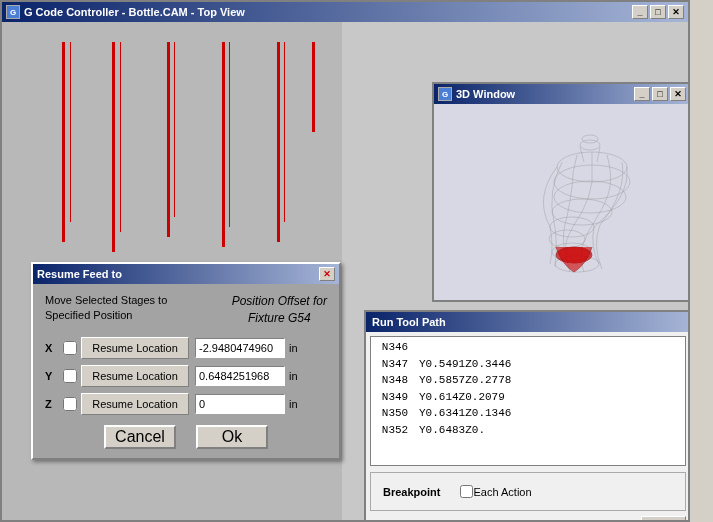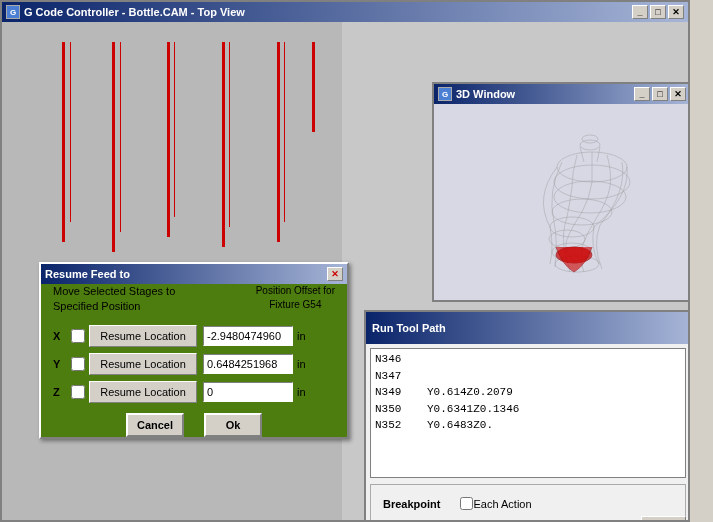--- a/index.html
+++ b/index.html
@@ -82,21 +82,21 @@
       position: absolute;
       top: 20px;
       width: 2px;
       background: #cc0000;
     }
 
     
     .dialog {
       position: absolute;
       top: 240px;
-      left: 37px;
+      left: 29px;
       width: 310px;
       background: #f0f0f0;
       border: 2px solid #808080;
       border-top: 2px solid #ffffff;
       border-left: 2px solid #ffffff;
       box-shadow: 2px 2px 4px rgba(0,0,0,0.4);
       z-index: 100;
     }
 
     .dialog-title-bar {
@@ -115,37 +115,38 @@
       background: #d4d0c8;
       border: 1px solid #808080;
       border-top-color: #ffffff;
       border-left-color: #ffffff;
       display: flex; align-items: center; justify-content: center;
       font-size: 9px; cursor: pointer; color: #000;
       font-weight: bold; color: #cc0000;
     }
 
     .dialog-body {
-      padding: 0 12px;
-      background: #4d7c0f;
+      padding: 9px 12px;
+      background: #a3a3a3;
     }
 
     .dialog-header-row {
       display: flex;
       justify-content: space-between;
       margin-bottom: 10px;
     }
     .dialog-header-left {
       font-size: 11px;
       line-height: 1.4;
     }
     .dialog-header-right {
-      font-size: 10px;
+      font-size: 12px;
       text-align: center;
       line-height: 1.4;
+      font-style: italic;
     }
 
     .field-row {
       display: flex;
       align-items: center;
       margin-bottom: 6px;
     }
     .field-label {
       width: 18px;
       font-size: 11px;
@@ -187,29 +188,29 @@
       font-size: 11px;
     }
 
     .dialog-buttons {
       display: flex;
       justify-content: center;
       gap: 20px;
       margin-top: 10px;
     }
     .dialog-action-btn {
-      width: 58px;
+      width: 72px;
       height: 24px;
       background: #d4d0c8;
       border: 2px solid #808080;
       border-top-color: #ffffff;
       border-left-color: #ffffff;
-      font-size: 11px;
+      font-size: 16px;
       cursor: pointer;
-      display: flex; align-items: center; justify-content: center; font-weight: bold;
+      display: flex; align-items: center; justify-content: center;
     }
 
     
     .window-3d {
       position: absolute;
       top: 60px;
       left: 430px;
       width: 260px;
       height: 220px;
       background: #e8e8f0;
@@ -254,21 +255,21 @@
       width: 328px;
       height: 230px;
       background: #f0f0f0;
       border: 2px solid #808080;
       z-index: 40;
     }
 
     .run-tool-title {
       background: linear-gradient(to right, #0a246a, #a6b5d7);
       height: 20px;
-      padding: 16px 6px;
+      padding: 4px 6px;
       display: flex;
       align-items: center;
       color: white;
       font-size: 11px;
       font-weight: bold;
     }
 
     .run-tool-content {
       padding: 4px;
       height: calc(100% - 20px);
@@ -283,21 +284,22 @@
       height: 130px;
       overflow: hidden;
       padding: 2px 4px;
       border: 1px solid #808080;
       border-top-color: #808080;
       border-left-color: #808080;
     }
 
     .gcode-row {
       display: flex;
-      gap: 12px;
+      gap: 4px;
+      text-align: center;
     }
     .gcode-line-num {
       color: #000;
       min-width: 40px;
     }
     .gcode-cmd {
       color: #000;
     }
 
     .breakpoint-row {
@@ -409,20 +411,25 @@
       <div class="run-tool-title">
         <span>Run Tool Path</span>
       </div>
       <div class="run-tool-content">
         <div class="gcode-list">
           <div class="gcode-row">
             <span class="gcode-line-num">N346</span>
           </div>
           <div class="gcode-row">
             <span class="gcode-line-num">N347</span>
+            <span class="gcode-cmd">Y0.5491Z0.3446</span>
+          </div>
+          <div class="gcode-row">
+            <span class="gcode-line-num">N348</span>
+            <span class="gcode-cmd">Y0.5857Z0.2778</span>
           </div>
           <div class="gcode-row">
             <span class="gcode-line-num">N349</span>
             <span class="gcode-cmd">Y0.614Z0.2079</span>
           </div>
           <div class="gcode-row">
             <span class="gcode-line-num">N350</span>
             <span class="gcode-cmd">Y0.6341Z0.1346</span>
           </div>
           <div class="gcode-row">

